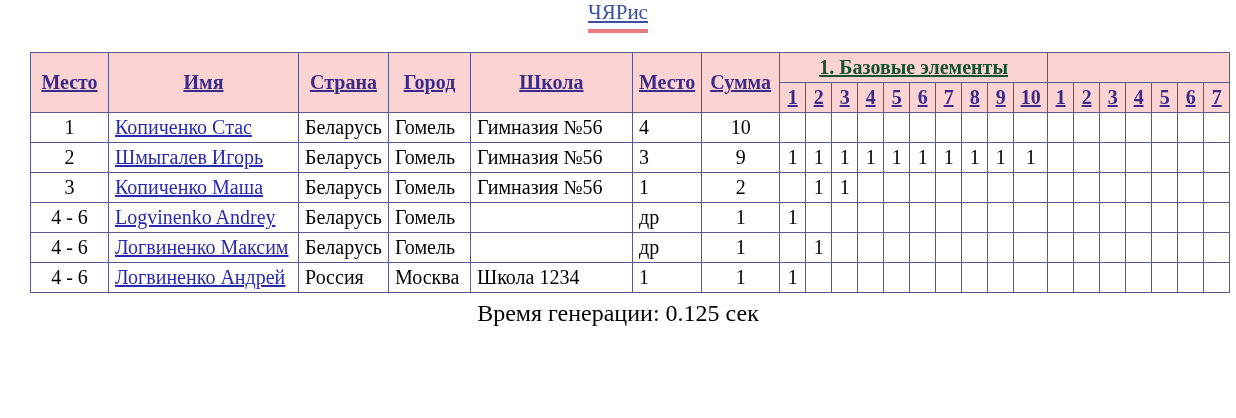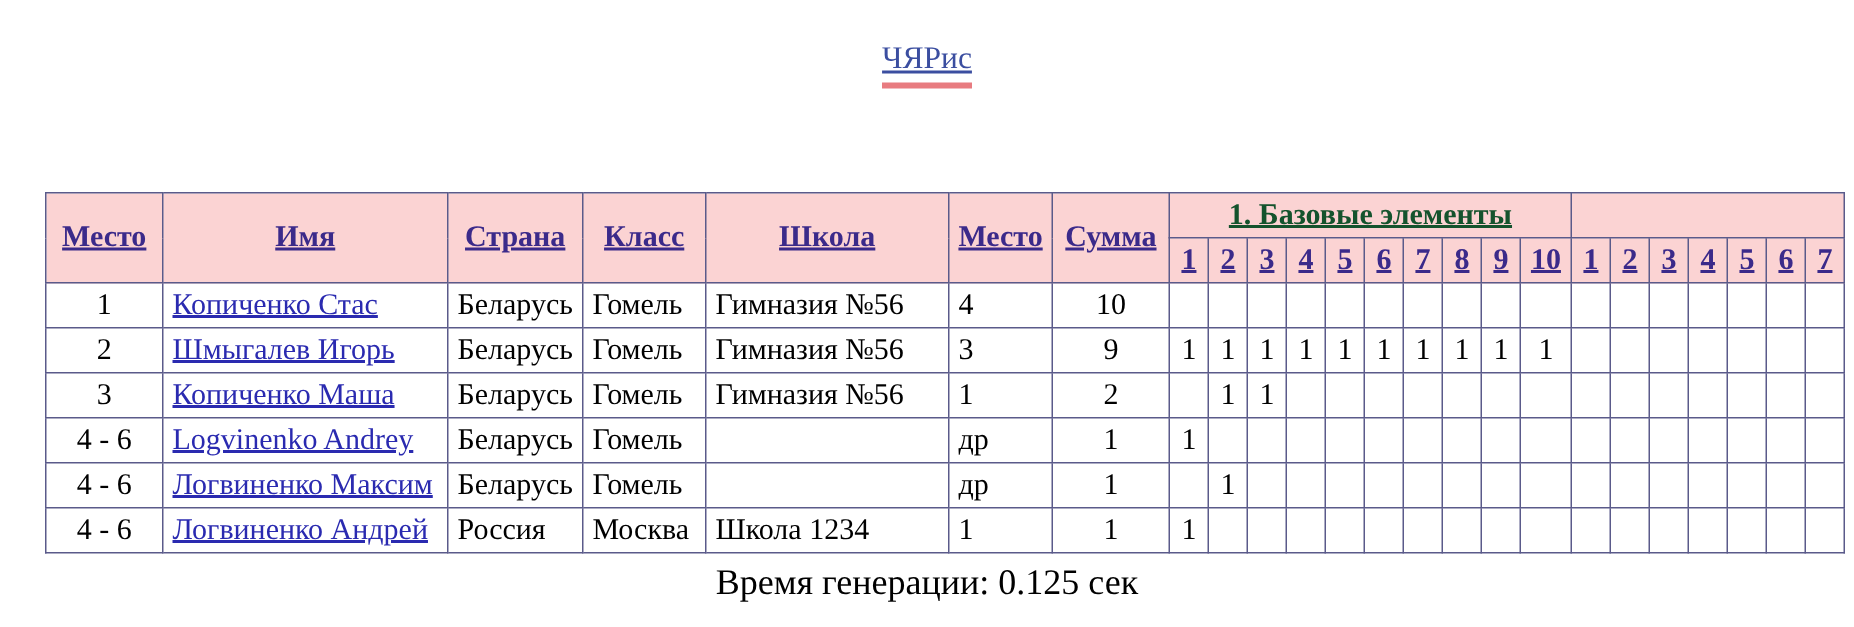--- a/index.html
+++ b/index.html
@@ -10,34 +10,34 @@
   body {
     width: 1236px;
     height: 418px;
     font-family: "Liberation Serif", serif;
     color: #000000;
     position: relative;
     overflow: hidden;
   }
   .page-title-wrap {
     text-align: center;
-    padding-top: 26px;
+    padding-top: 0;
   }
   .page-title {
     display: inline-block;
     font-family: "Liberation Serif", serif;
     font-size: 21px;
     color: #3b4ea0;
     text-decoration: underline;
     border-bottom: 4px solid #e87b80;
     padding-bottom: 5px;
     line-height: 1.15;
   }
   .table-wrap {
-    margin-top: 69px;
+    margin-top: 19px;
     padding-left: 30px;
   }
   table.results {
     border-collapse: collapse;
     font-size: 20px;
     font-family: "Liberation Serif", serif;
   }
   table.results th,
   table.results td {
     border: 1px solid #5a5a8a;
@@ -108,21 +108,21 @@
   <a class="page-title" href="#">ЧЯРис</a>
 </div>
 
 <div class="table-wrap">
   <table class="results">
     <thead>
       <tr>
         <th class="col-place" rowspan="2"><a class="hdr" href="#">Место</a></th>
         <th class="col-name" rowspan="2"><a class="hdr" href="#">Имя</a></th>
         <th class="col-country" rowspan="2"><a class="hdr" href="#">Страна</a></th>
-        <th class="col-city" rowspan="2"><a class="hdr" href="#">Класс</a></th>
+        <th class="col-city" rowspan="2"><a class="hdr" href="#">Город</a></th>
         <th class="col-school" rowspan="2"><a class="hdr" href="#">Школа</a></th>
         <th class="col-class" rowspan="2"><a class="hdr" href="#">Место</a></th>
         <th class="col-sum" rowspan="2"><a class="hdr" href="#">Сумма</a></th>
         <th class="group" colspan="10"><a class="hdr" href="#">1. Базовые элементы</a></th>
         <th colspan="7"></th>
       </tr>
       <tr class="sub-num">
         <th class="ptsh"><a href="#">1</a></th>
         <th class="ptsh"><a href="#">2</a></th>
         <th class="ptsh"><a href="#">3</a></th>

